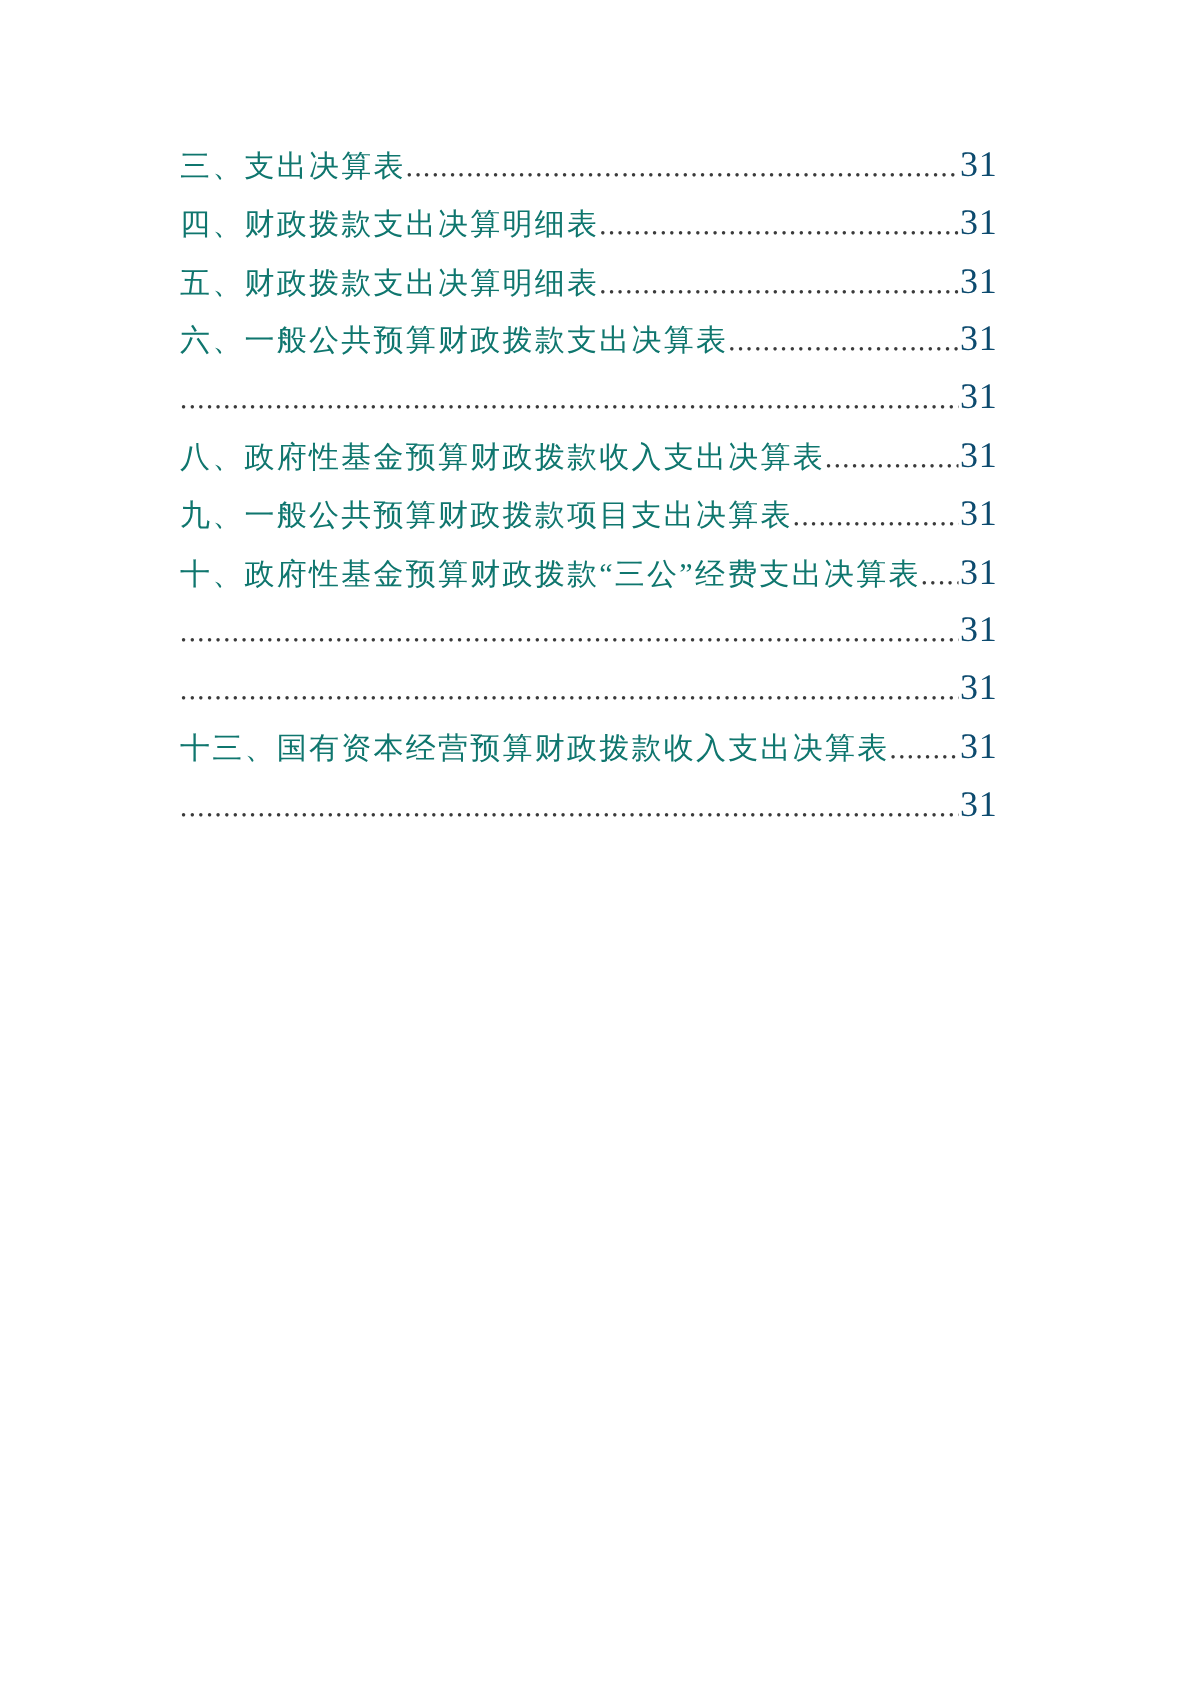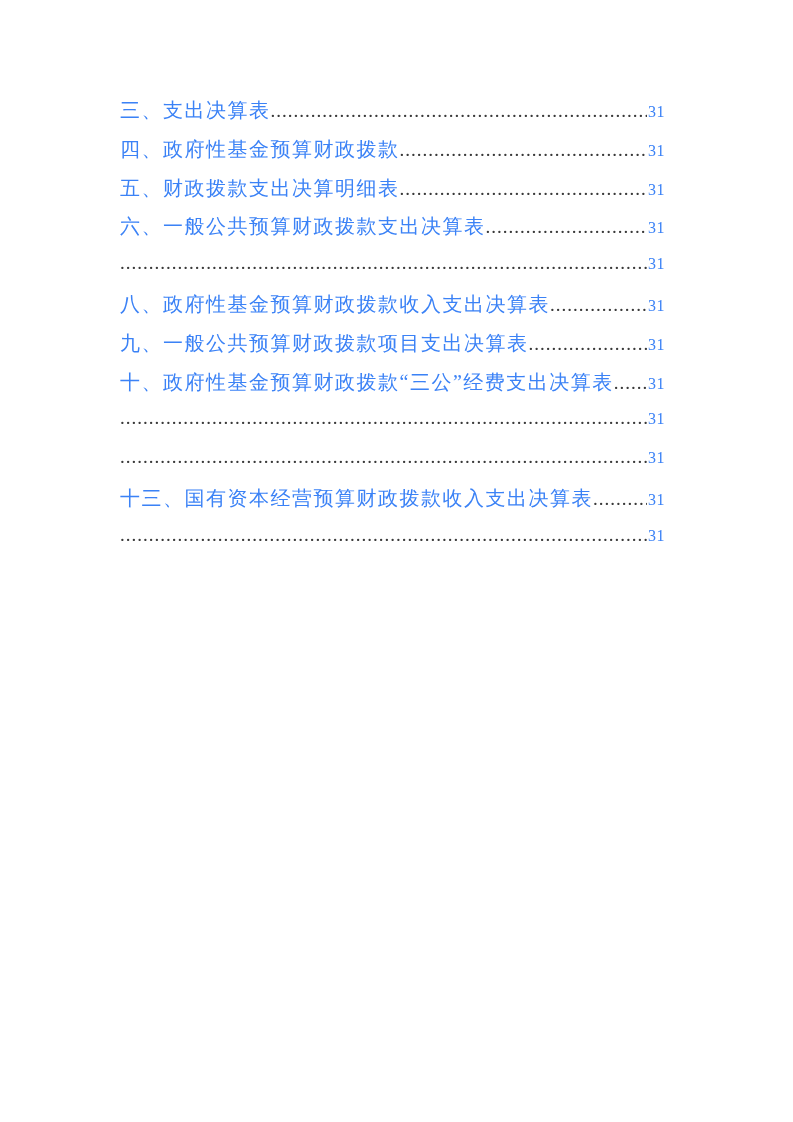--- a/index.html
+++ b/index.html
@@ -25,52 +25,52 @@
   .toc-row {
     display: flex;
     align-items: baseline;
     height: 38.8px;
     font-size: 20px;
     white-space: nowrap;
   }
   .toc-label {
     flex: 0 0 auto;
     letter-spacing: 1.5px;
-    color: #3b82f6;
+    color: #0f766e;
   }
   .toc-dots {
     flex: 1 1 auto;
     min-width: 0;
     overflow: hidden;
     letter-spacing: 1px;
     color: #3a3a3a;
     font-size: 19px;
   }
   .toc-page {
     flex: 0 0 auto;
     letter-spacing: 0.5px;
-    color: #3b82f6;
-    font-size: 16px;
+    color: #0c4a6e;
+    font-size: 24px;
     padding-left: 1px;
   }
 </style>
 </head>
 <body>
 
 <div class="page">
   <div class="toc">
 
     <div class="toc-row">
       <span class="toc-label">三、支出决算表</span>
       <span class="toc-dots">....................................................................................................</span>
       <span class="toc-page">31</span>
     </div>
 
     <div class="toc-row">
-      <span class="toc-label">四、政府性基金预算财政拨款</span>
+      <span class="toc-label">四、财政拨款支出决算明细表</span>
       <span class="toc-dots">....................................................................................................</span>
       <span class="toc-page">31</span>
     </div>
 
     <div class="toc-row">
       <span class="toc-label">五、财政拨款支出决算明细表</span>
       <span class="toc-dots">....................................................................................................</span>
       <span class="toc-page">31</span>
     </div>
 

